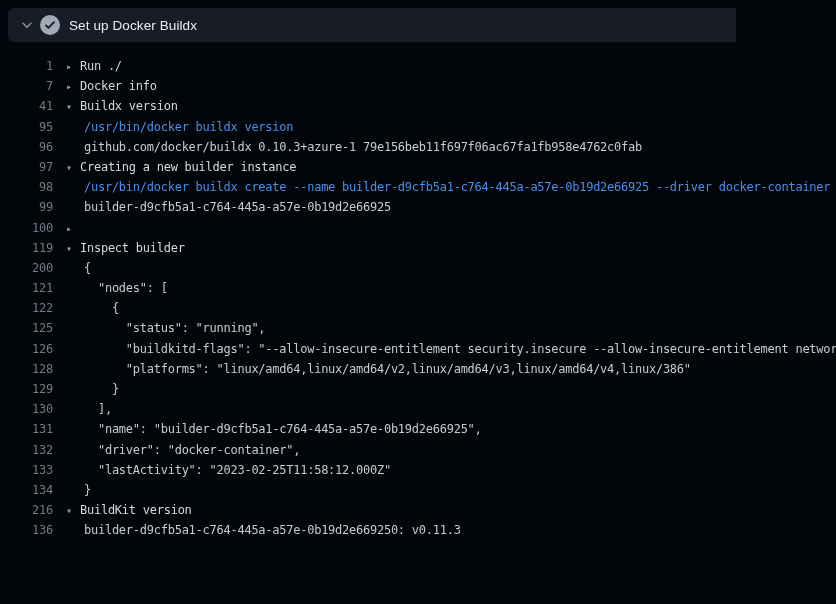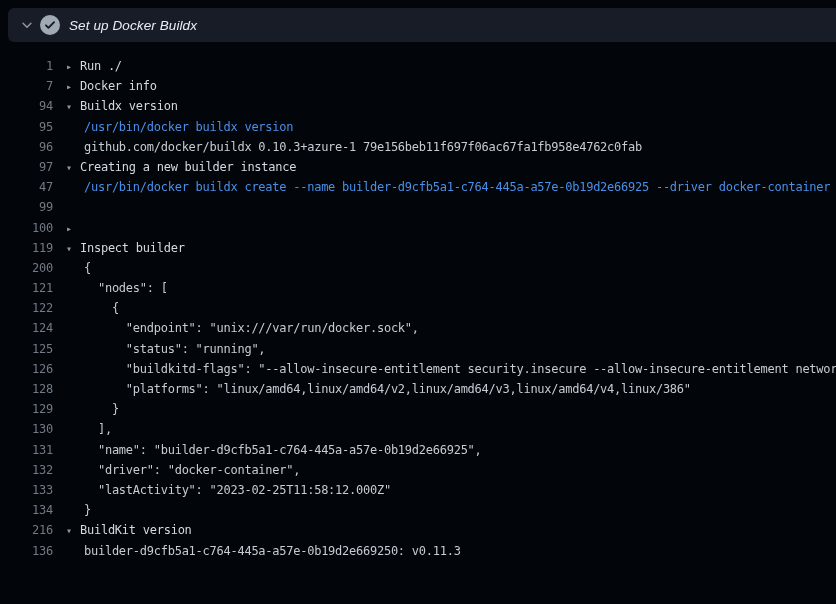--- a/index.html
+++ b/index.html
@@ -3,27 +3,26 @@
 <meta charset="utf-8">
 <style>
   html,body{margin:0;padding:0;}
   body{
     width:836px;height:604px;overflow:hidden;position:relative;
     background:var(--page_bg,#020509);
     font-family:"Liberation Sans", sans-serif;
   }
   
   .step-header{
-    position:absolute;left:8px;top:8px;width:828px;height:34px;
+    position:absolute;left:8px;top:8px;width:728px;height:34px;
     background:var(--header_bg,#171c26);
     border-radius:6px 0 0 6px;
     display:flex;align-items:center;
     padding-left:12px;box-sizing:border-box;
     cursor:pointer;
-    font-style:italic;
   }
   .chev{
     width:14px;height:14px;flex:none;display:flex;align-items:center;justify-content:center;
     color:var(--icon_gray,#8b949e);
   }
   .check{
     margin-left:6px;flex:none;width:20px;height:20px;
     display:flex;align-items:center;justify-content:center;
   }
   .check svg path{fill:var(--check_circle,#a0aab4);}
@@ -80,47 +79,48 @@
     <span class="ln">1</span>
     <span class="gutter"><span class="arrow">▸</span></span>
     <span class="txt">Run ./</span>
   </div>
     <div class="row group">
     <span class="ln">7</span>
     <span class="gutter"><span class="arrow">▸</span></span>
     <span class="txt">Docker info</span>
   </div>
     <div class="row group">
-    <span class="ln">94</span>
+    <span class="ln">41</span>
     <span class="gutter"><span class="arrow">▾</span></span>
     <span class="txt">Buildx version</span>
   </div>
     <div class="row command">
     <span class="ln">95</span>
     <span class="gutter"></span>
     <span class="txt">/usr/bin/docker buildx version</span>
   </div>
     <div class="row output">
     <span class="ln">96</span>
     <span class="gutter"></span>
     <span class="txt">github.com/docker/buildx 0.10.3+azure-1 79e156beb11f697f06ac67fa1fb958e4762c0fab</span>
   </div>
     <div class="row group">
     <span class="ln">97</span>
     <span class="gutter"><span class="arrow">▾</span></span>
     <span class="txt">Creating a new builder instance</span>
   </div>
     <div class="row command">
-    <span class="ln">47</span>
+    <span class="ln">98</span>
     <span class="gutter"></span>
     <span class="txt">/usr/bin/docker buildx create --name builder-d9cfb5a1-c764-445a-a57e-0b19d2e66925 --driver docker-container</span>
   </div>
     <div class="row output">
     <span class="ln">99</span>
     <span class="gutter"></span>
+    <span class="txt">builder-d9cfb5a1-c764-445a-a57e-0b19d2e66925</span>
   </div>
     <div class="row group">
     <span class="ln">100</span>
     <span class="gutter"><span class="arrow">▸</span></span>
   </div>
     <div class="row group">
     <span class="ln">119</span>
     <span class="gutter"><span class="arrow">▾</span></span>
     <span class="txt">Inspect builder</span>
   </div>
@@ -131,25 +131,20 @@
   </div>
     <div class="row output">
     <span class="ln">121</span>
     <span class="gutter"></span>
     <span class="txt">  "nodes": [</span>
   </div>
     <div class="row output">
     <span class="ln">122</span>
     <span class="gutter"></span>
     <span class="txt">    {</span>
-  </div>
-    <div class="row output">
-    <span class="ln">124</span>
-    <span class="gutter"></span>
-    <span class="txt">      "endpoint": "unix:///var/run/docker.sock",</span>
   </div>
     <div class="row output">
     <span class="ln">125</span>
     <span class="gutter"></span>
     <span class="txt">      "status": "running",</span>
   </div>
     <div class="row output">
     <span class="ln">126</span>
     <span class="gutter"></span>
     <span class="txt">      "buildkitd-flags": "--allow-insecure-entitlement security.insecure --allow-insecure-entitlement network.host",</span>

